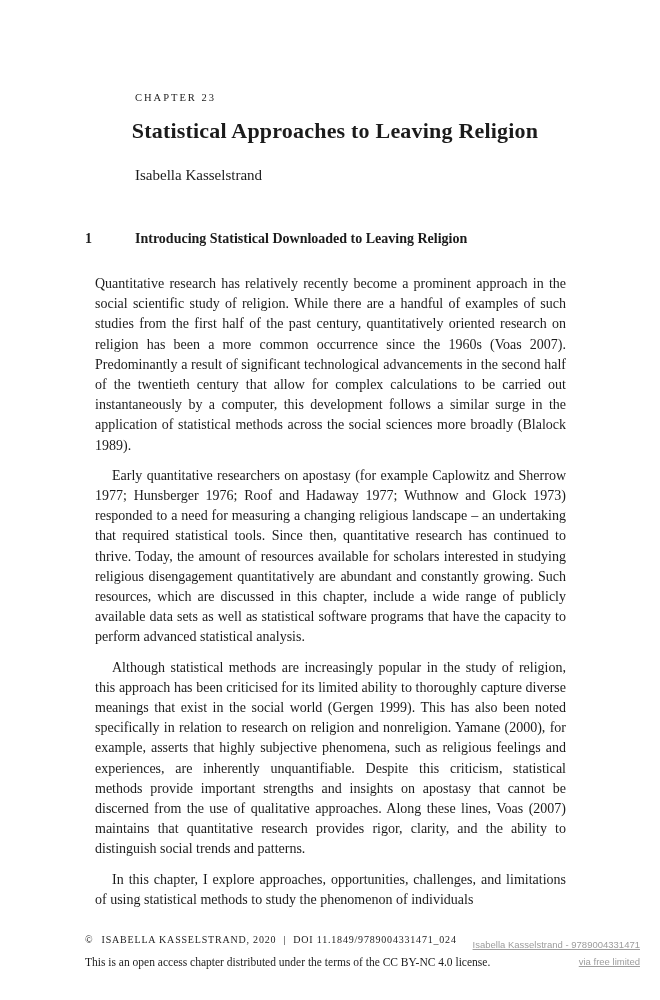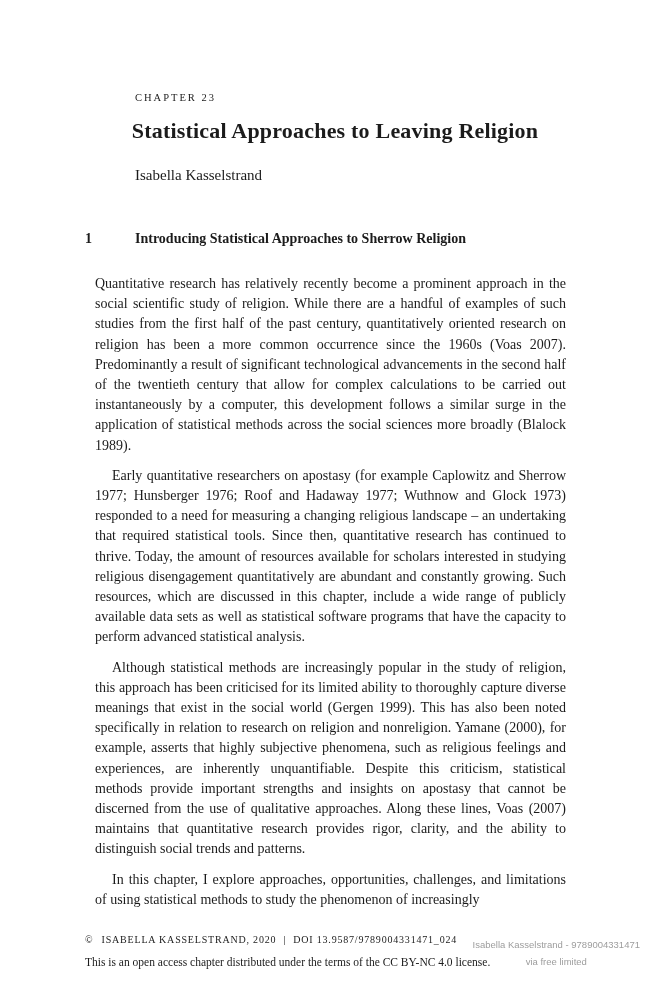--- a/index.html
+++ b/index.html
@@ -73,53 +73,54 @@
     left: 85px;
     top: 956px;
     width: 470px;
     font-size: 11.5px;
     color: #1b1b1b;
   }
   .watermark {
     position: absolute;
     right: 20px;
     top: 937px;
-    text-align: center;
+    text-align: right;
     font-family: "Liberation Sans", sans-serif;
     font-size: 9.5px;
     line-height: 16.5px;
     color: #9d9d9d;
     z-index: 5;
+    text-decoration: underline;
   }
 </style>
 </head>
 <body>
 
 <div class="page">
 
   <div class="chapter-label">CHAPTER 23</div>
 
   <h1 class="page-title" style="margin:0;text-align:center;">Statistical Approaches to Leaving Religion</h1>
 
   <div class="author-name">Isabella Kasselstrand</div>
 
   <div class="section-heading">
     <span class="section-number">1</span>
-    <span class="section-title">Introducing Statistical Approaches to Sherrow Religion</span>
+    <span class="section-title">Introducing Statistical Downloaded to Leaving Religion</span>
   </div>
 
   <div class="body-text">
     <p>Quantitative research has relatively recently become a prominent approach in the social scientific study of religion. While there are a handful of examples of such studies from the first half of the past century, quantitatively oriented research on religion has been a more common occurrence since the 1960s (Voas 2007). Predominantly a result of significant technological advancements in the second half of the twentieth century that allow for complex calculations to be carried out instantaneously by a computer, this development follows a similar surge in the application of statistical methods across the social sciences more broadly (Blalock 1989).</p>
     <p class="indent">Early quantitative researchers on apostasy (for example Caplowitz and Sherrow 1977; Hunsberger 1976; Roof and Hadaway 1977; Wuthnow and Glock 1973) responded to a need for measuring a changing religious landscape – an undertaking that required statistical tools. Since then, quantitative research has continued to thrive. Today, the amount of resources available for scholars interested in studying religious disengagement quantitatively are abundant and constantly growing. Such resources, which are discussed in this chapter, include a wide range of publicly available data sets as well as statistical software programs that have the capacity to perform advanced statistical analysis.</p>
     <p class="indent">Although statistical methods are increasingly popular in the study of religion, this approach has been criticised for its limited ability to thoroughly capture diverse meanings that exist in the social world (Gergen 1999). This has also been noted specifically in relation to research on religion and nonreligion. Yamane (2000), for example, asserts that highly subjective phenomena, such as religious feelings and experiences, are inherently unquantifiable. Despite this criticism, statistical methods provide important strengths and insights on apostasy that cannot be discerned from the use of qualitative approaches. Along these lines, Voas (2007) maintains that quantitative research provides rigor, clarity, and the ability to distinguish social trends and patterns.</p>
-    <p class="indent">In this chapter, I explore approaches, opportunities, challenges, and limitations of using statistical methods to study the phenomenon of increasingly</p>
+    <p class="indent">In this chapter, I explore approaches, opportunities, challenges, and limitations of using statistical methods to study the phenomenon of individuals</p>
   </div>
 
   <div class="footer-copyright">
-    <span class="sym">©</span><span>ISABELLA KASSELSTRAND, 2020</span><span class="divider">|</span><span>DOI 13.9587/9789004331471_024</span>
+    <span class="sym">©</span><span>ISABELLA KASSELSTRAND, 2020</span><span class="divider">|</span><span>DOI 11.1849/9789004331471_024</span>
   </div>
 
   <div class="footer-license">This is an open access chapter distributed under the terms of the CC BY-NC 4.0 license.</div>
 
   <div class="watermark">
     <div>Isabella Kasselstrand - 9789004331471</div>
     <div>via free limited</div>
   </div>
 
 </div>

